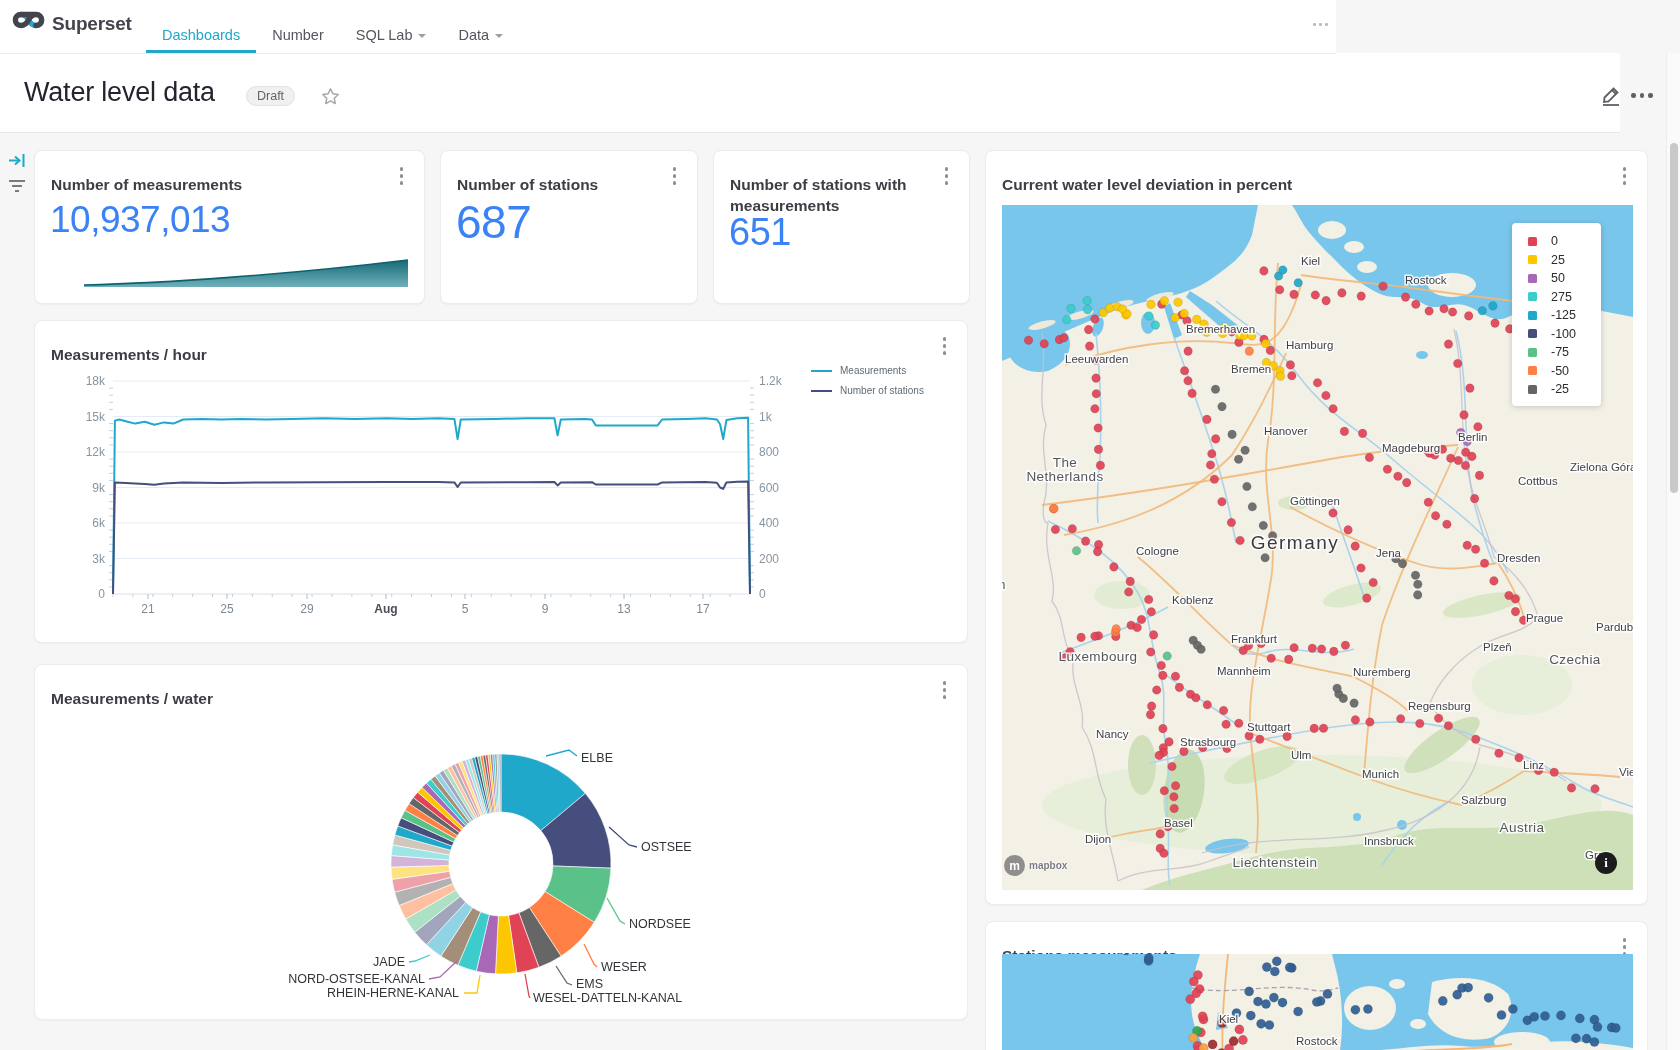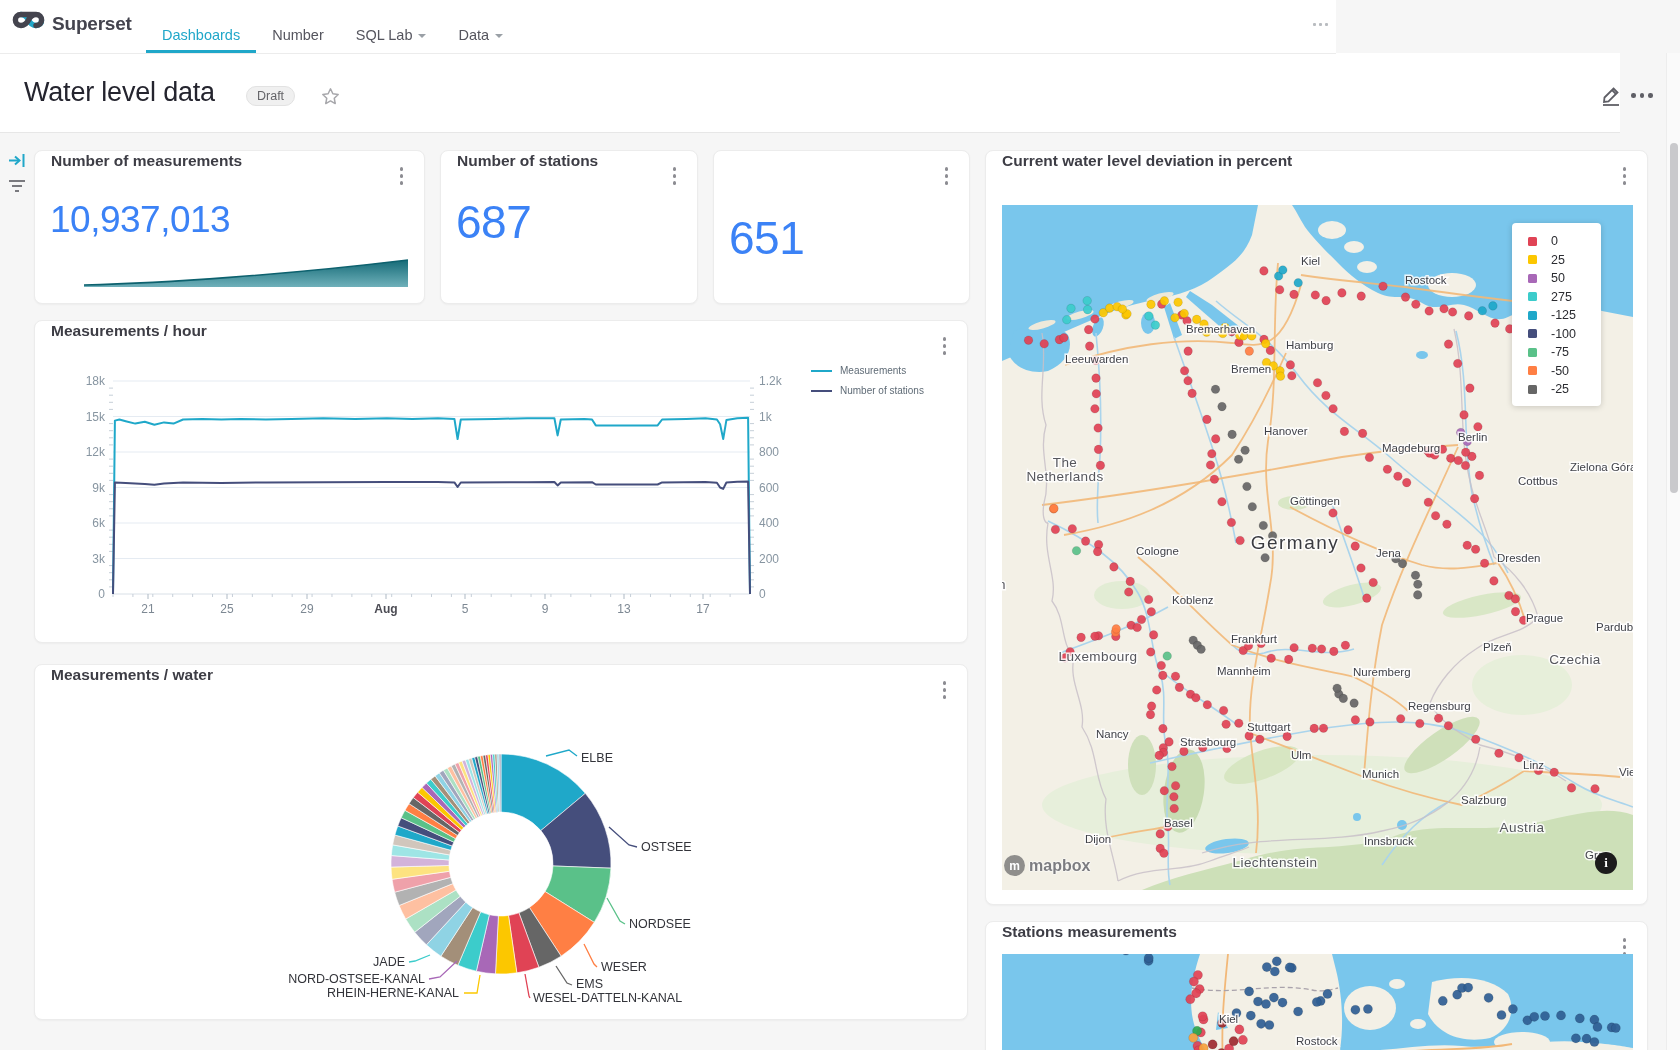--- a/index.html
+++ b/index.html
@@ -27,42 +27,42 @@
   .star-btn{position:absolute;left:320px;top:33px;cursor:pointer;}
   .edit-btn{position:absolute;left:1599px;top:30px;cursor:pointer;}
   .more-btn{position:absolute;left:1631px;top:40px;cursor:pointer;display:flex;gap:4px;}
   .more-btn i{width:4.5px;height:4.5px;border-radius:50%;background:#5f5f66;display:block;}
   
   .rail-expand{position:absolute;left:8px;top:152px;cursor:pointer;}
   .rail-filter{position:absolute;left:8px;top:178px;cursor:pointer;}
   
   .card{position:absolute;background:#fff;border:1px solid #ececec;border-radius:8px;
         box-shadow:0 1px 2px rgba(0,0,0,.04);box-sizing:border-box;}
-  .card-title{position:absolute;left:16px;top:0;right:44px;font-size:15.5px;font-weight:700;
+  .card-title{position:absolute;left:16px;top:24px;right:44px;font-size:15.5px;font-weight:700;
               color:#3d3d45;line-height:1.35;}
   .kebab{position:absolute;right:19px;top:14px;cursor:pointer;padding:2px;}
   .kebab i{display:block;width:3.5px;height:3.5px;border-radius:50%;background:#8c8c92;margin-bottom:3.5px;}
   .metric-value{position:absolute;left:15px;color:#3b82f6;font-weight:500;letter-spacing:-0.5px;}
   #card-measurements .metric-value{top:48px;font-size:37px;}
   #card-stations .metric-value{top:44px;font-size:46px;}
-  #card-stations-with .metric-value{top:60px;font-size:46px;}
+  #card-stations-with .metric-value{top:60px;font-size:38px;}
   #spark{position:absolute;left:49px;top:106px;}
   
   .legend{position:absolute;left:776px;top:44px;font-size:10px;color:#5f6b76;}
   .legend .row{display:flex;align-items:center;margin-bottom:9px;cursor:pointer;}
   .legend .swatch{width:21px;height:0;border-top:2.5px solid;margin-right:8px;}
   
   .map-legend{position:absolute;left:526px;top:72px;width:89px;background:#fff;border-radius:4px;
               box-shadow:0 1px 6px rgba(0,0,0,.18);padding:9px 0 7px;z-index:4;}
   .map-legend .item{display:flex;align-items:center;height:18.5px;padding-left:16px;font-size:12.5px;color:#2b2c31;cursor:pointer;}
   .map-legend .sw{width:9px;height:9px;border-radius:1.5px;margin-right:14px;flex:none;}
   .mapbox-logo{position:absolute;left:18px;bottom:28px;display:flex;align-items:center;gap:4px;z-index:4;}
   .mapbox-circle{width:21px;height:21px;border-radius:50%;background:rgba(110,110,110,.75);color:#fff;
                  font-size:12px;font-weight:700;display:flex;align-items:center;justify-content:center;}
-  .mapbox-word{font-size:16px;font-weight:700;color:#7c7c80;
+  .mapbox-word{font-size:10px;font-weight:700;color:#7c7c80;
                text-shadow:0 0 2px #fff,0 0 2px #fff,0 0 2px #fff;}
   .map-info{position:absolute;right:30px;bottom:30px;width:22px;height:22px;border-radius:50%;background:#1c1c1c;
             color:#fff;font-size:13px;font-weight:700;display:flex;align-items:center;justify-content:center;
             font-family:"Liberation Serif",serif;z-index:4;cursor:pointer;}
   .map-frame{position:absolute;left:16px;overflow:hidden;}
   
   .scroll-track{position:absolute;right:0;top:53px;width:13px;height:997px;background:#fafafa;border-left:1px solid #ededed;z-index:30;}
   .scroll-thumb{position:absolute;right:2px;top:90px;width:8px;height:350px;border-radius:4px;background:#c9c9cc;cursor:pointer;}
   svg text{font-family:"Liberation Sans",sans-serif;}
 </style>
@@ -154,20 +154,21 @@
   <div class="card-title">Number of stations</div>
   <div class="kebab">
       <i></i>
       <i></i>
       <i></i>
     </div>
   <div class="metric-value">687</div>
 </section>
 
 <section class="card" id="card-stations-with" style="left:713px;top:150px;width:257px;height:154px;">
+  <div class="card-title">Number of stations with measurements</div>
   <div class="kebab">
       <i></i>
       <i></i>
       <i></i>
     </div>
   <div class="metric-value">651</div>
 </section>
 
 <section class="card" id="card-hour" style="left:34px;top:320px;width:934px;height:323px;">
   <div class="card-title">Measurements / hour</div>

